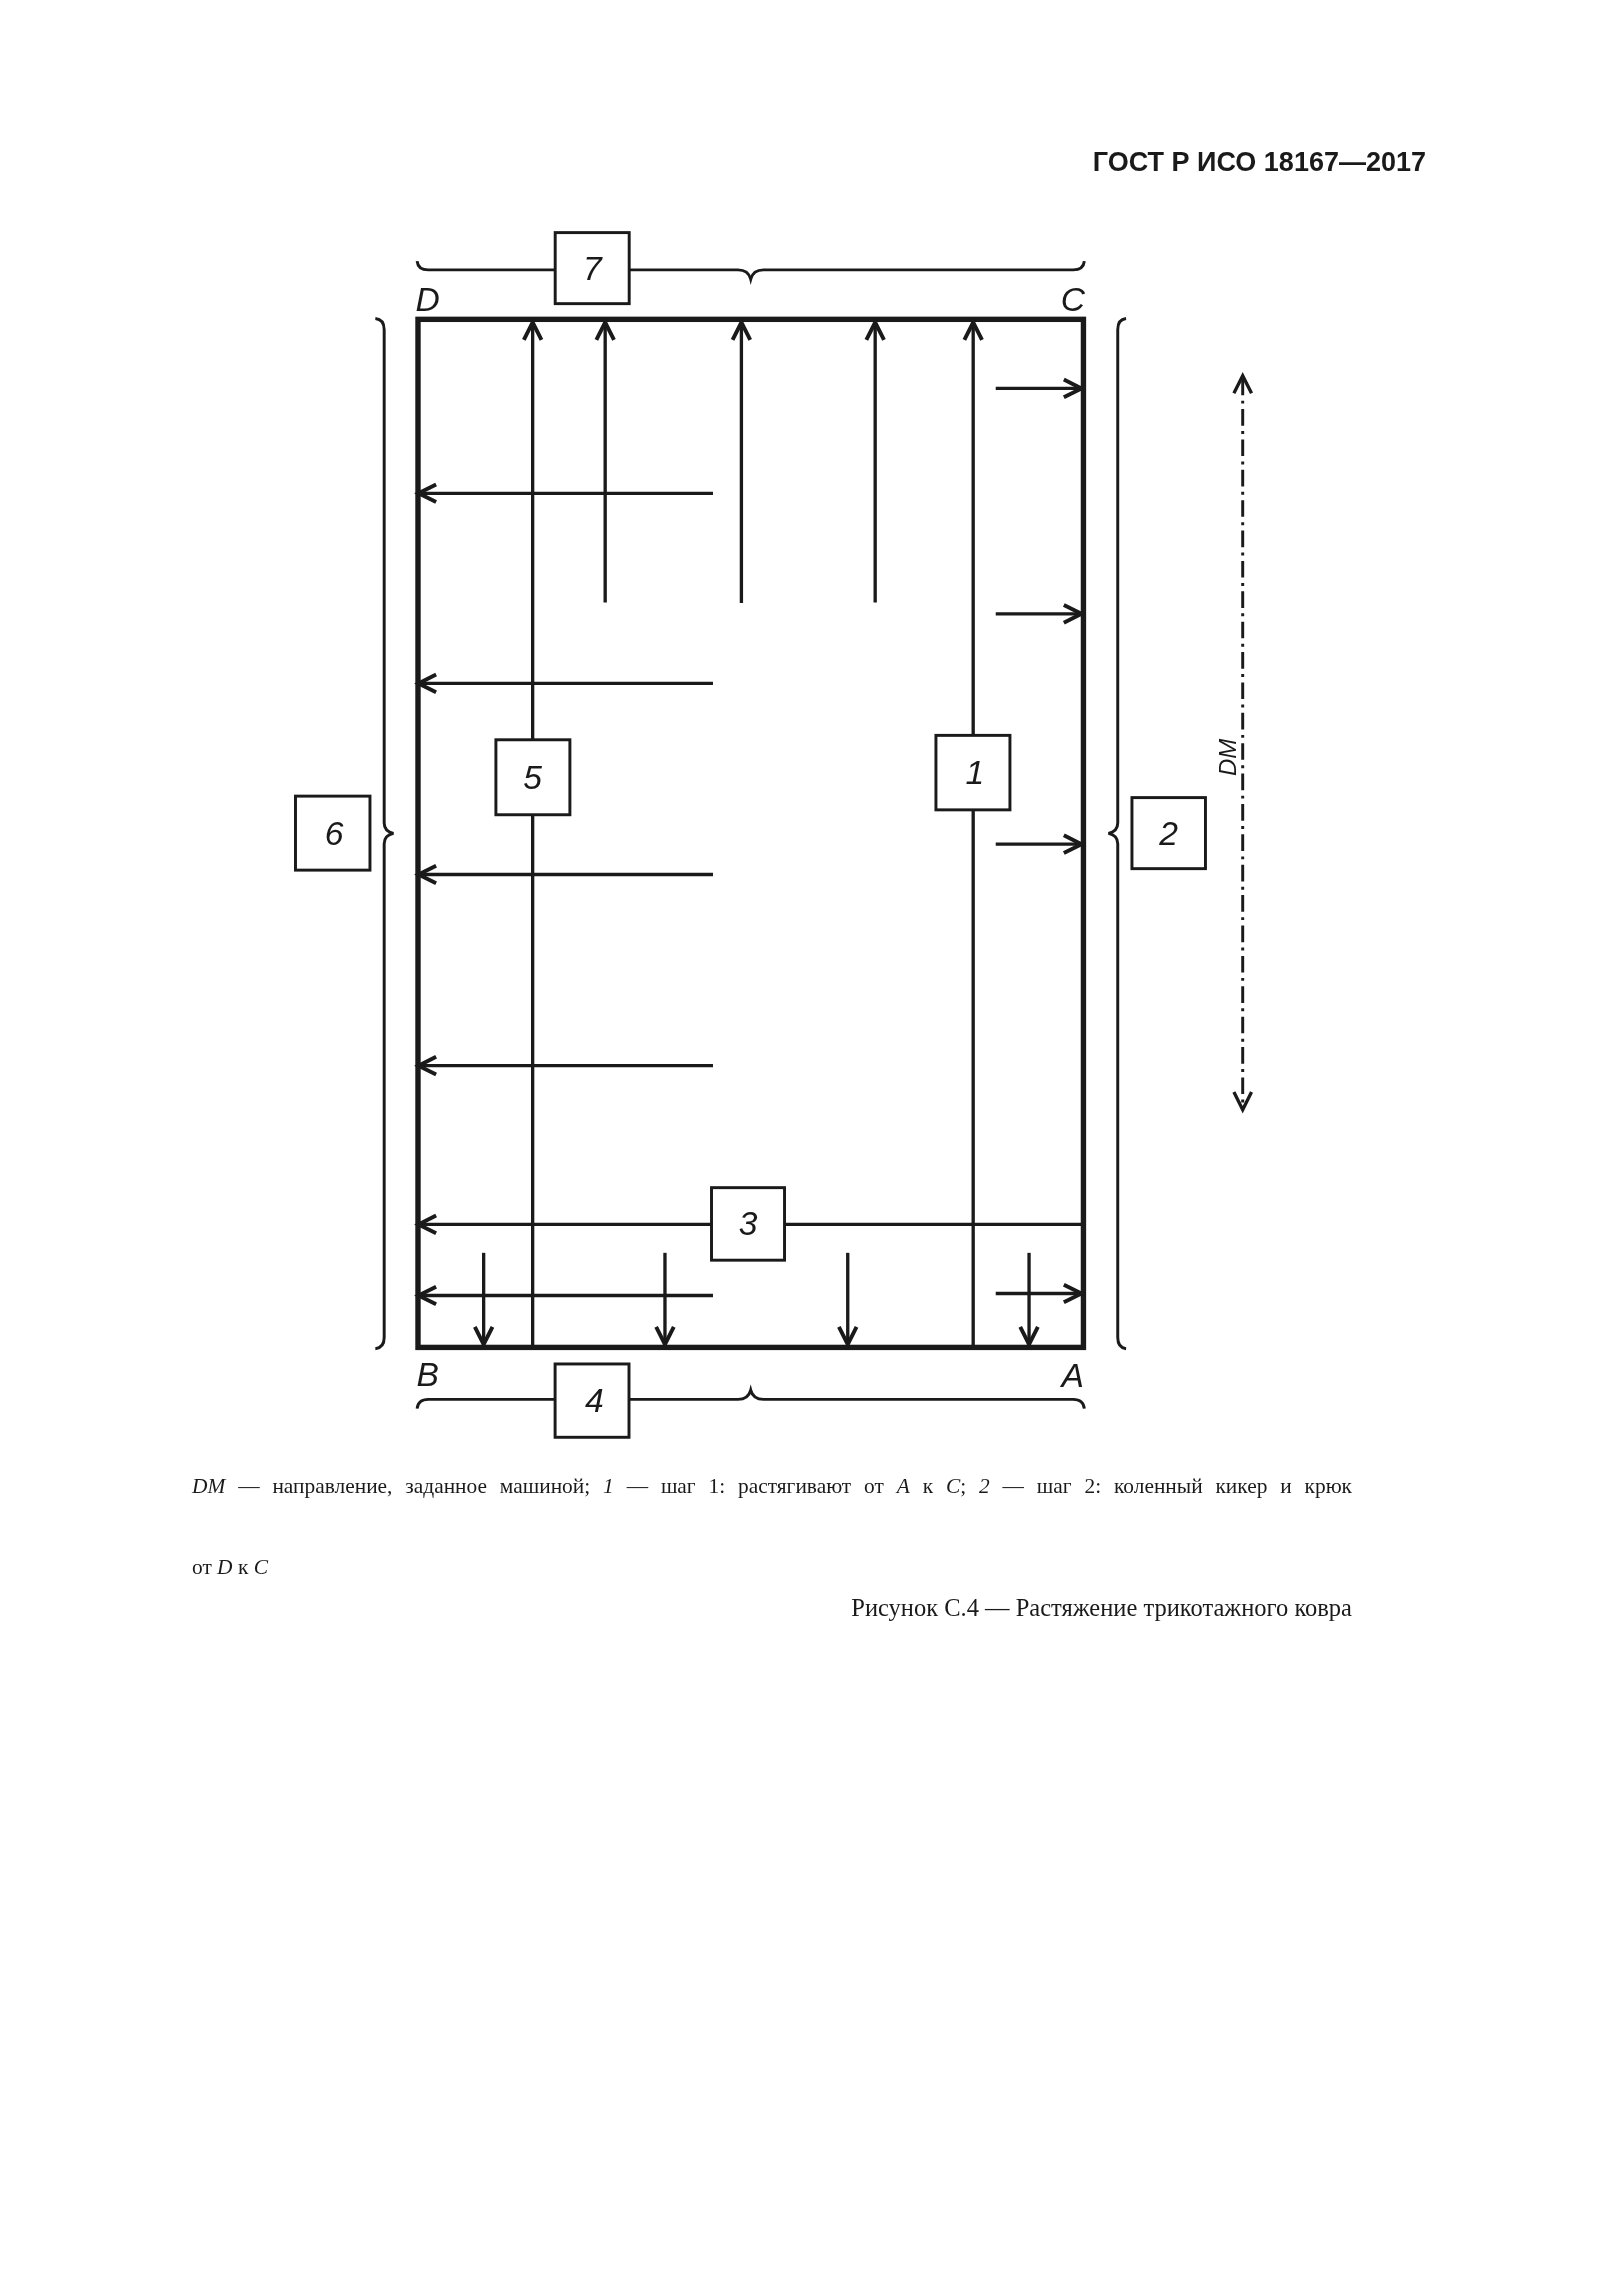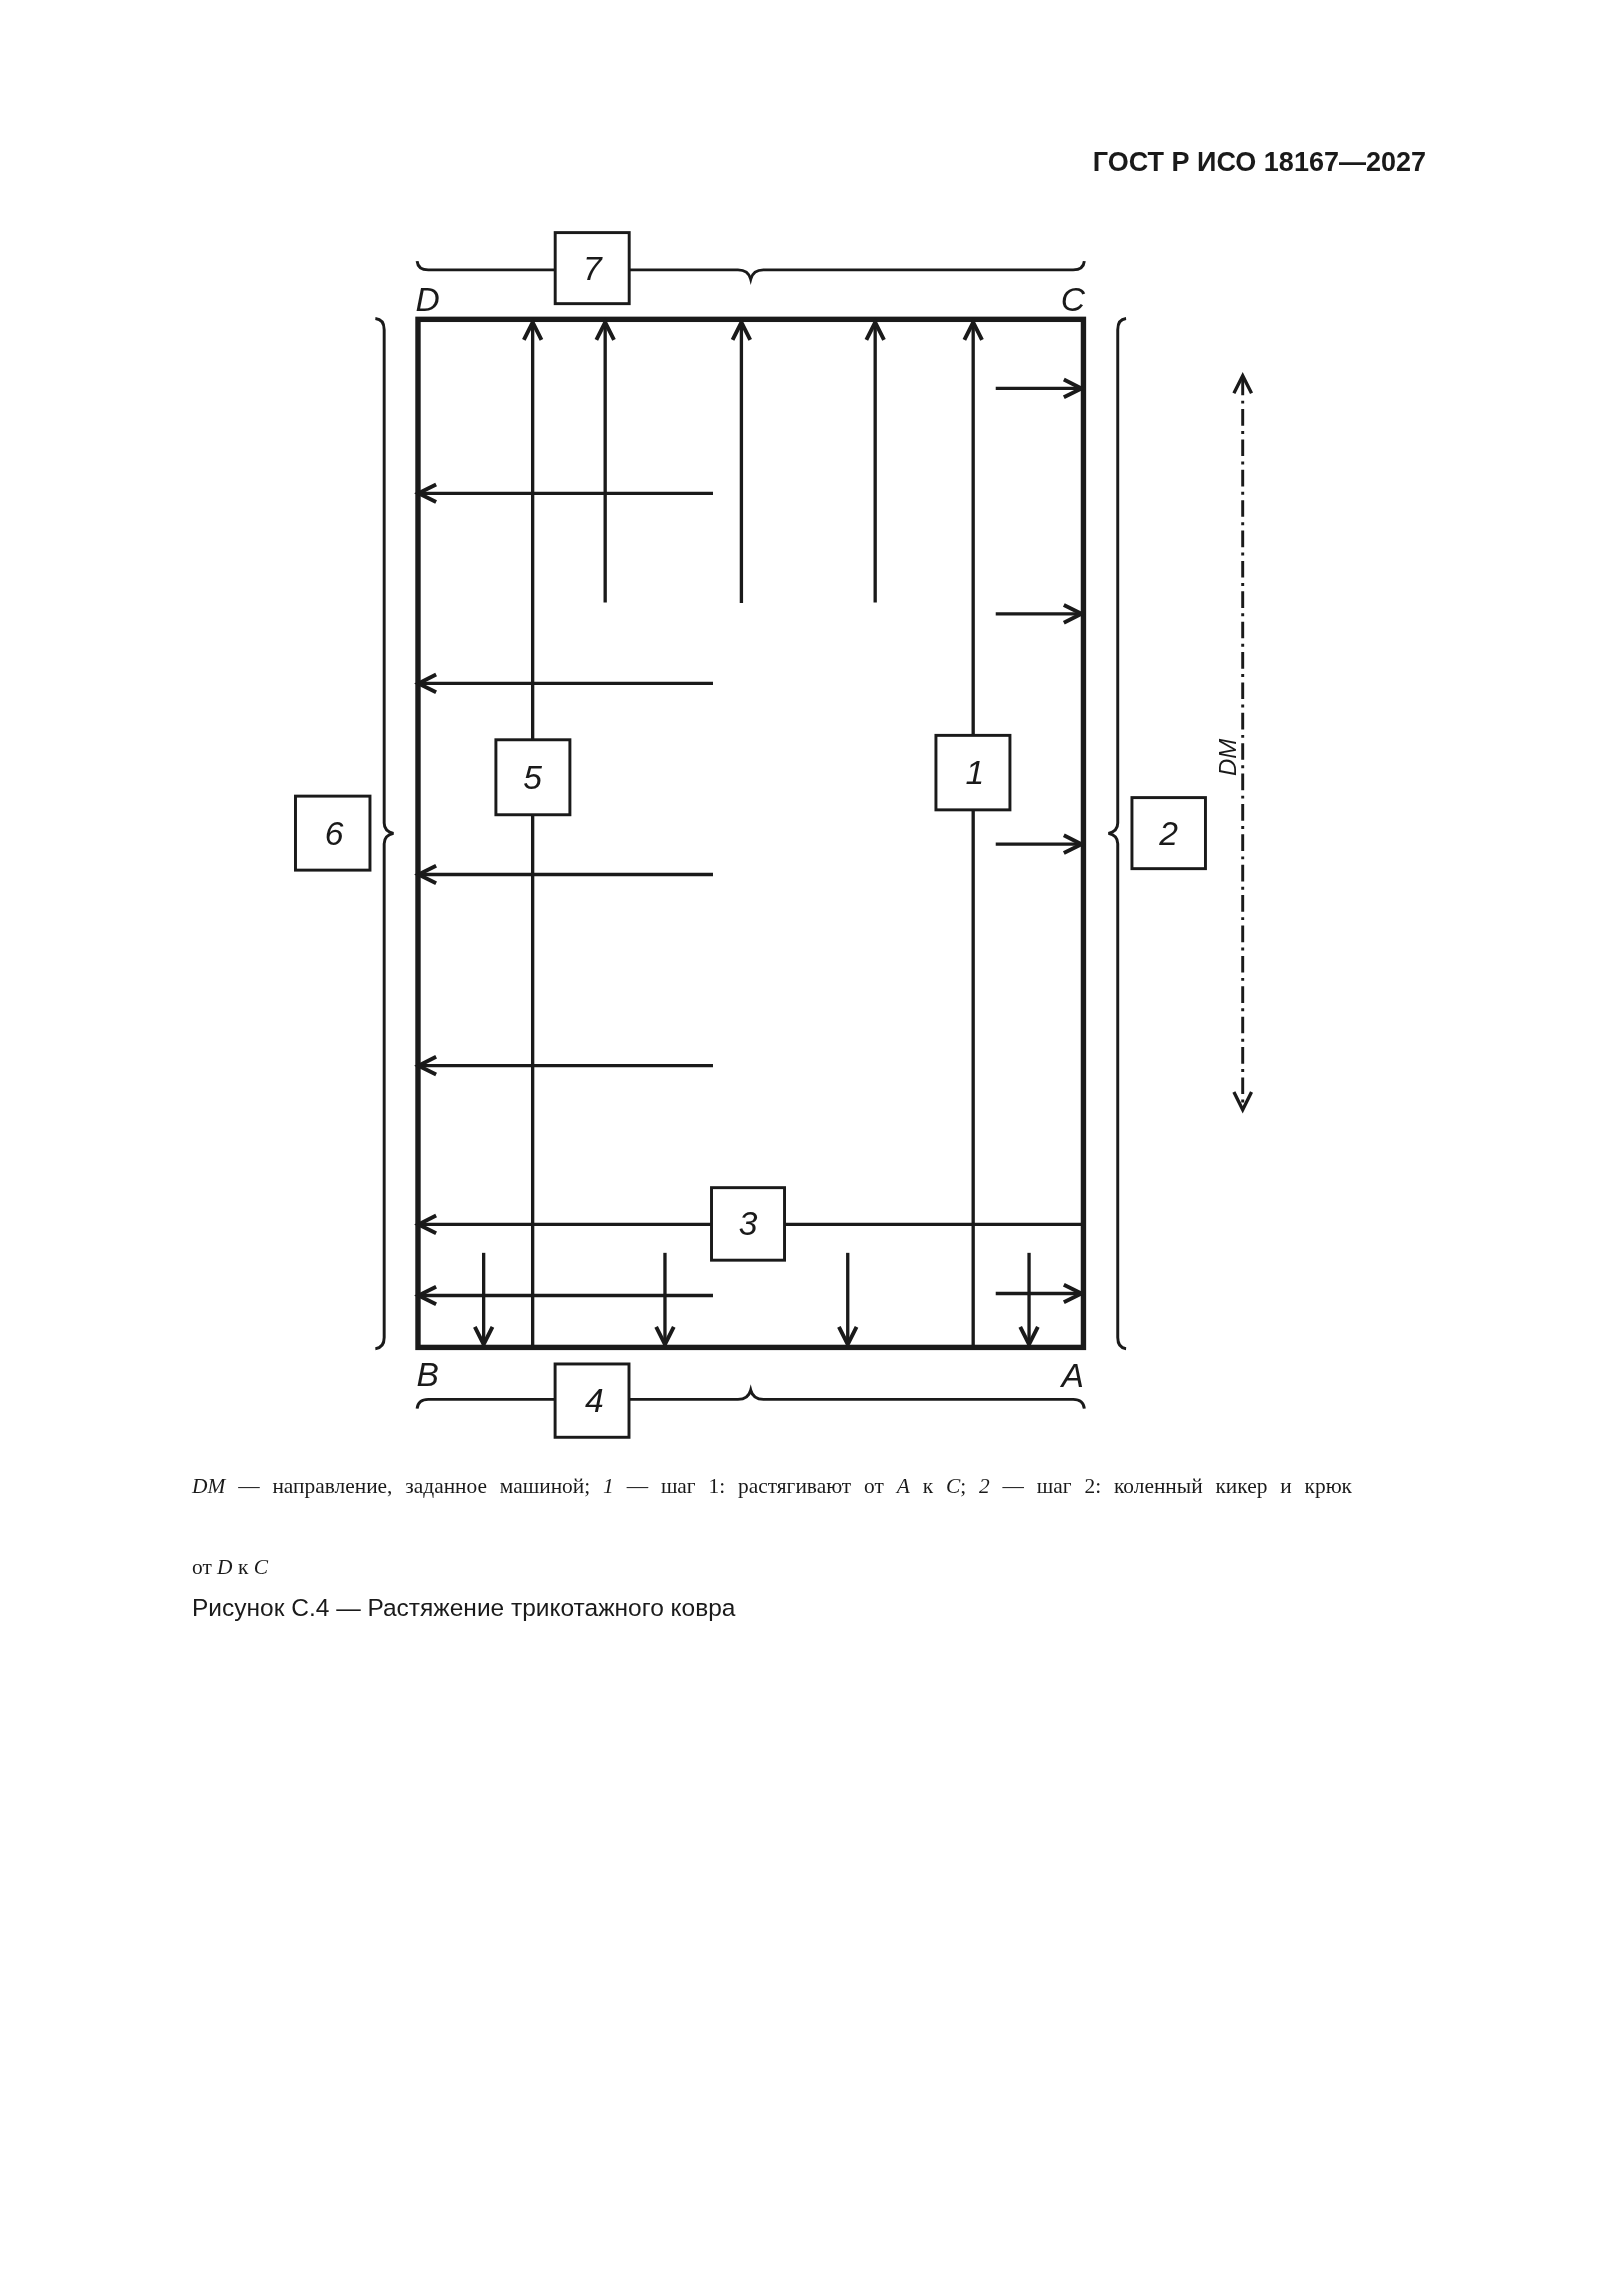--- a/index.html
+++ b/index.html
@@ -3,29 +3,29 @@
 <meta charset="utf-8">
 <style>
   html,body{margin:0;padding:0;background:#fff;}
   #page{position:relative;width:1621px;height:2293px;background:#ffffff;overflow:hidden;
         font-family:"Liberation Sans",sans-serif;color:#1a1a1a;}
   .hdr{position:absolute;top:149px;left:0;width:1426px;text-align:right;
        font-size:27px;line-height:27px;font-weight:bold;}
   .legend{position:absolute;left:192px;width:1160px;font-size:21.4px;line-height:27px;font-family:Liberation Serif, serif;}
   .jl{text-align:justify;text-align-last:justify;white-space:nowrap;}
   .cl{text-align:left;}
-  .figcap{position:absolute;left:192px;width:1160px;text-align:left;font-size:24.5px;line-height:24.5px;}
+  .figcap{position:absolute;left:192px;width:1160px;text-align:right;font-size:24.5px;line-height:24.5px;font-family:Liberation Serif, serif;}
   .pageno{position:absolute;top:2071px;left:0;width:1429px;text-align:right;font-size:27.4px;line-height:27.4px;}
   svg{position:absolute;top:0;left:0;}
 </style>
 </head>
 <body>
 <div id="page">
 
-<div class="hdr">ГОСТ Р ИСО 18167—2027</div>
+<div class="hdr">ГОСТ Р ИСО 18167—2017</div>
 
 <svg width="1621" height="2293" viewBox="0 0 1654 2339" fill="none" stroke-linecap="butt">
 <g stroke="#1a1a1a" fill="none">
 
   <rect x="426.5" y="325.5" width="679" height="1049" stroke-width="5.5"></rect>
 
   <g stroke-width="3.4">
 
     <line x1="543.5" y1="329" x2="543.5" y2="1372"></line>
 

